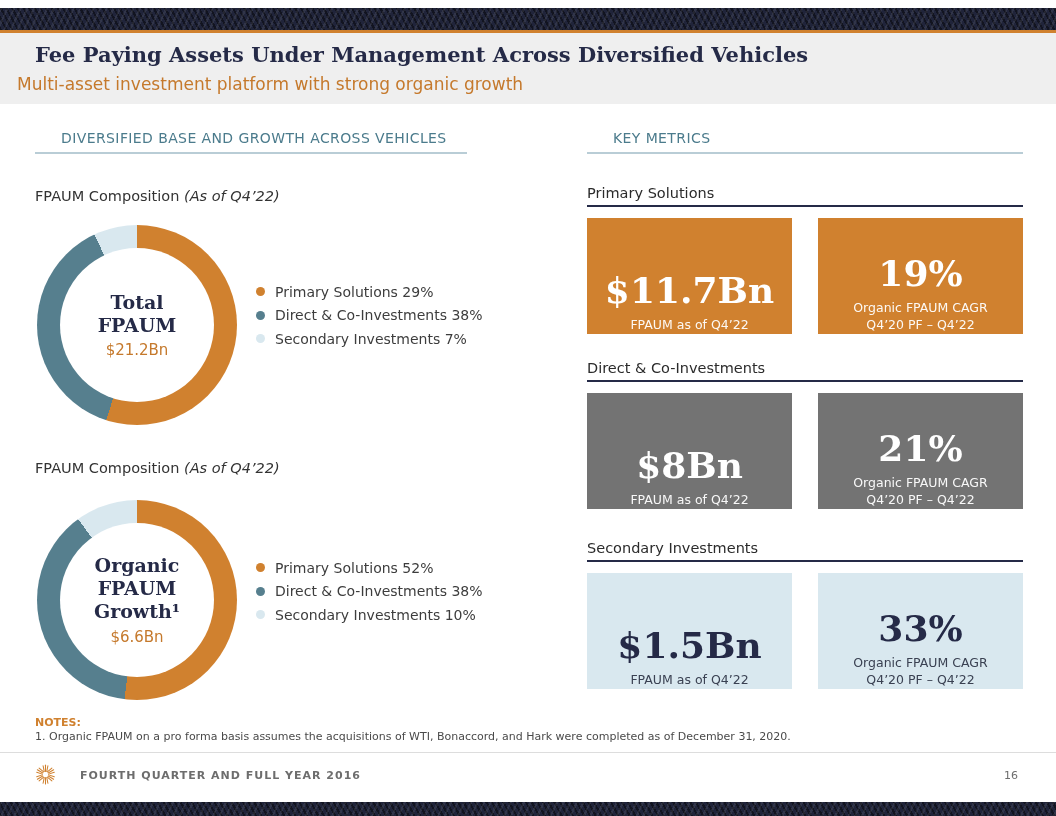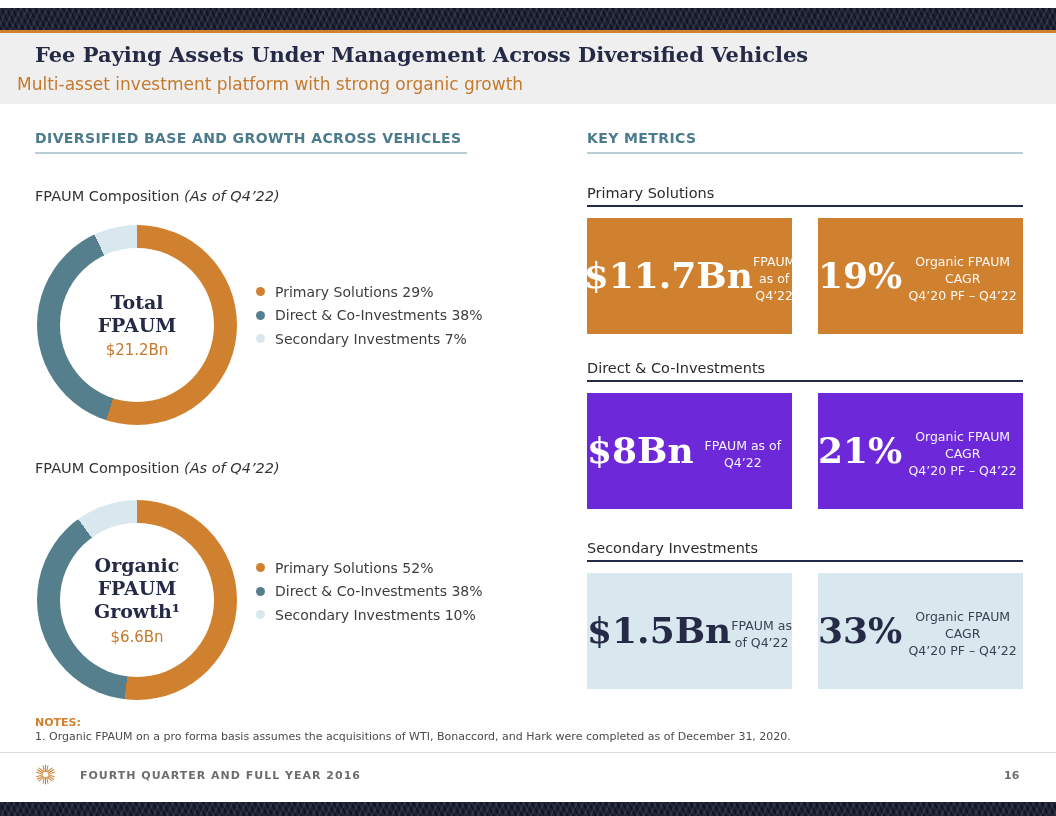--- a/index.html
+++ b/index.html
@@ -11,21 +11,21 @@
       repeating-linear-gradient(115deg, rgba(255,255,255,.08) 0 2px, transparent 2px 6px),
       repeating-linear-gradient(62deg, rgba(0,0,0,.45) 0 2px, transparent 2px 5px); }
   .top-bar { position:absolute; left:0; top:8px; width:1056px; height:22px; border-bottom:3px solid #d0812f; }
   .bottom-bar { position:absolute; left:0; top:802px; width:1056px; height:14px; }
 
   .header { position:absolute; left:0; top:33px; width:1056px; height:71px; background:#efefef; }
   .title { position:absolute; left:35px; top:9px; font-family:"DejaVu Serif","Liberation Serif",serif;
            font-weight:bold; font-size:21px; color:#252a47; }
   .subtitle { position:absolute; left:17px; top:41px; font-size:17px; color:#c5792c; }
 
-  .section-heading { position:absolute; font-size:14px; font-weight:bold; color:#4b7b8c; letter-spacing:.4px; }
+  .section-heading { position:absolute; font-size:14px; font-weight:normal; color:#4b7b8c; letter-spacing:.4px;margin-left:26px; }
   .sh-left { left:35px; top:130px; }
   .sh-right { left:587px; top:130px; }
   .rule-light { position:absolute; height:2px; background:#b9cdd6; top:152px; }
   .rl-left { left:35px; width:432px; }
   .rl-right { left:587px; width:436px; }
 
   .chart-label { position:absolute; left:35px; font-size:14.5px; color:#333333; }
   .cl-1 { top:188px; } .cl-2 { top:460px; }
   .chart-label .it { font-style:italic; }
 
@@ -40,39 +40,39 @@
 
   .legend { position:absolute; left:256px; }
   .lg-1 { top:280px; } .lg-2 { top:556px; }
   .legend-row { display:flex; align-items:center; height:23.5px; font-size:14px; color:#3d3d3d; }
   .dot { width:9px; height:9px; border-radius:50%; margin-right:10px; flex:none; background:#999; }
 
   .metric-group { position:absolute; left:587px; width:436px; height:150px; }
   .mg-1 { top:185px; } .mg-2 { top:360px; } .mg-3 { top:540px; }
   .metric-label { font-size:14.5px; color:#2b2b2b; }
   .rule-dark { position:absolute; left:0; top:20px; width:436px; height:2px; background:#252a47; }
-  .mbox { position:absolute; top:33px; width:205px; height:116px; display:flex; flex-direction:row;
-          align-items:center; justify-content:center; text-align:center; }
+  .mbox { position:absolute; top:33px; width:205px; height:116px; display:flex; flex-direction:column;
+          align-items:center; justify-content:flex-end; text-align:center; }
   .b1 { left:0; } .b2 { left:231px; }
   .theme-orange { background:#d0812f; color:#ffffff; }
-  .theme-teal   { background:#6d28d9; color:#ffffff; }
+  .theme-teal   { background:#737373; color:#ffffff; }
   .theme-light  { background:#d9e8ef; color:#252a47; }
   .mval { font-family:"DejaVu Serif","Liberation Serif",serif; font-weight:bold; font-size:36px; line-height:1.1; }
   .mcap { font-size:12.5px; margin-top:7px; line-height:1.35; }
   .theme-orange .mcap, .theme-teal .mcap { color:rgba(255,255,255,.95); }
   .theme-light .mcap { color:#3a4152; }
 
   .notes-heading { position:absolute; left:35px; top:716px; font-size:11px; font-weight:bold; color:#d0812f; }
   .note-item { position:absolute; left:35px; top:730px; width:1000px; font-size:11px; color:#4a4a4a; }
 
   .footer-rule { position:absolute; left:0; top:752px; width:1056px; height:1px; background:#dddddd; }
   .footer-logo { position:absolute; left:33px; top:762px; width:25px; height:25px; }
   .footer-label { position:absolute; left:80px; top:769px; font-size:11px; font-weight:bold;
                   color:#6d6d6d; letter-spacing:1px; }
-  .page-number { position:absolute; left:1004px; top:769px; font-size:11px; font-weight:bold; color:#6d6d6d; }
+  .page-number { position:absolute; left:1004px; top:769px; font-size:11px; font-weight:normal; color:#6d6d6d; }
 </style>
 </head>
 <body>
 
 <div class="slide">
 
   <div class="top-bar bar-texture"></div>
 
   <div class="header">
     <div class="title">Fee Paying Assets Under Management Across Diversified Vehicles</div>

